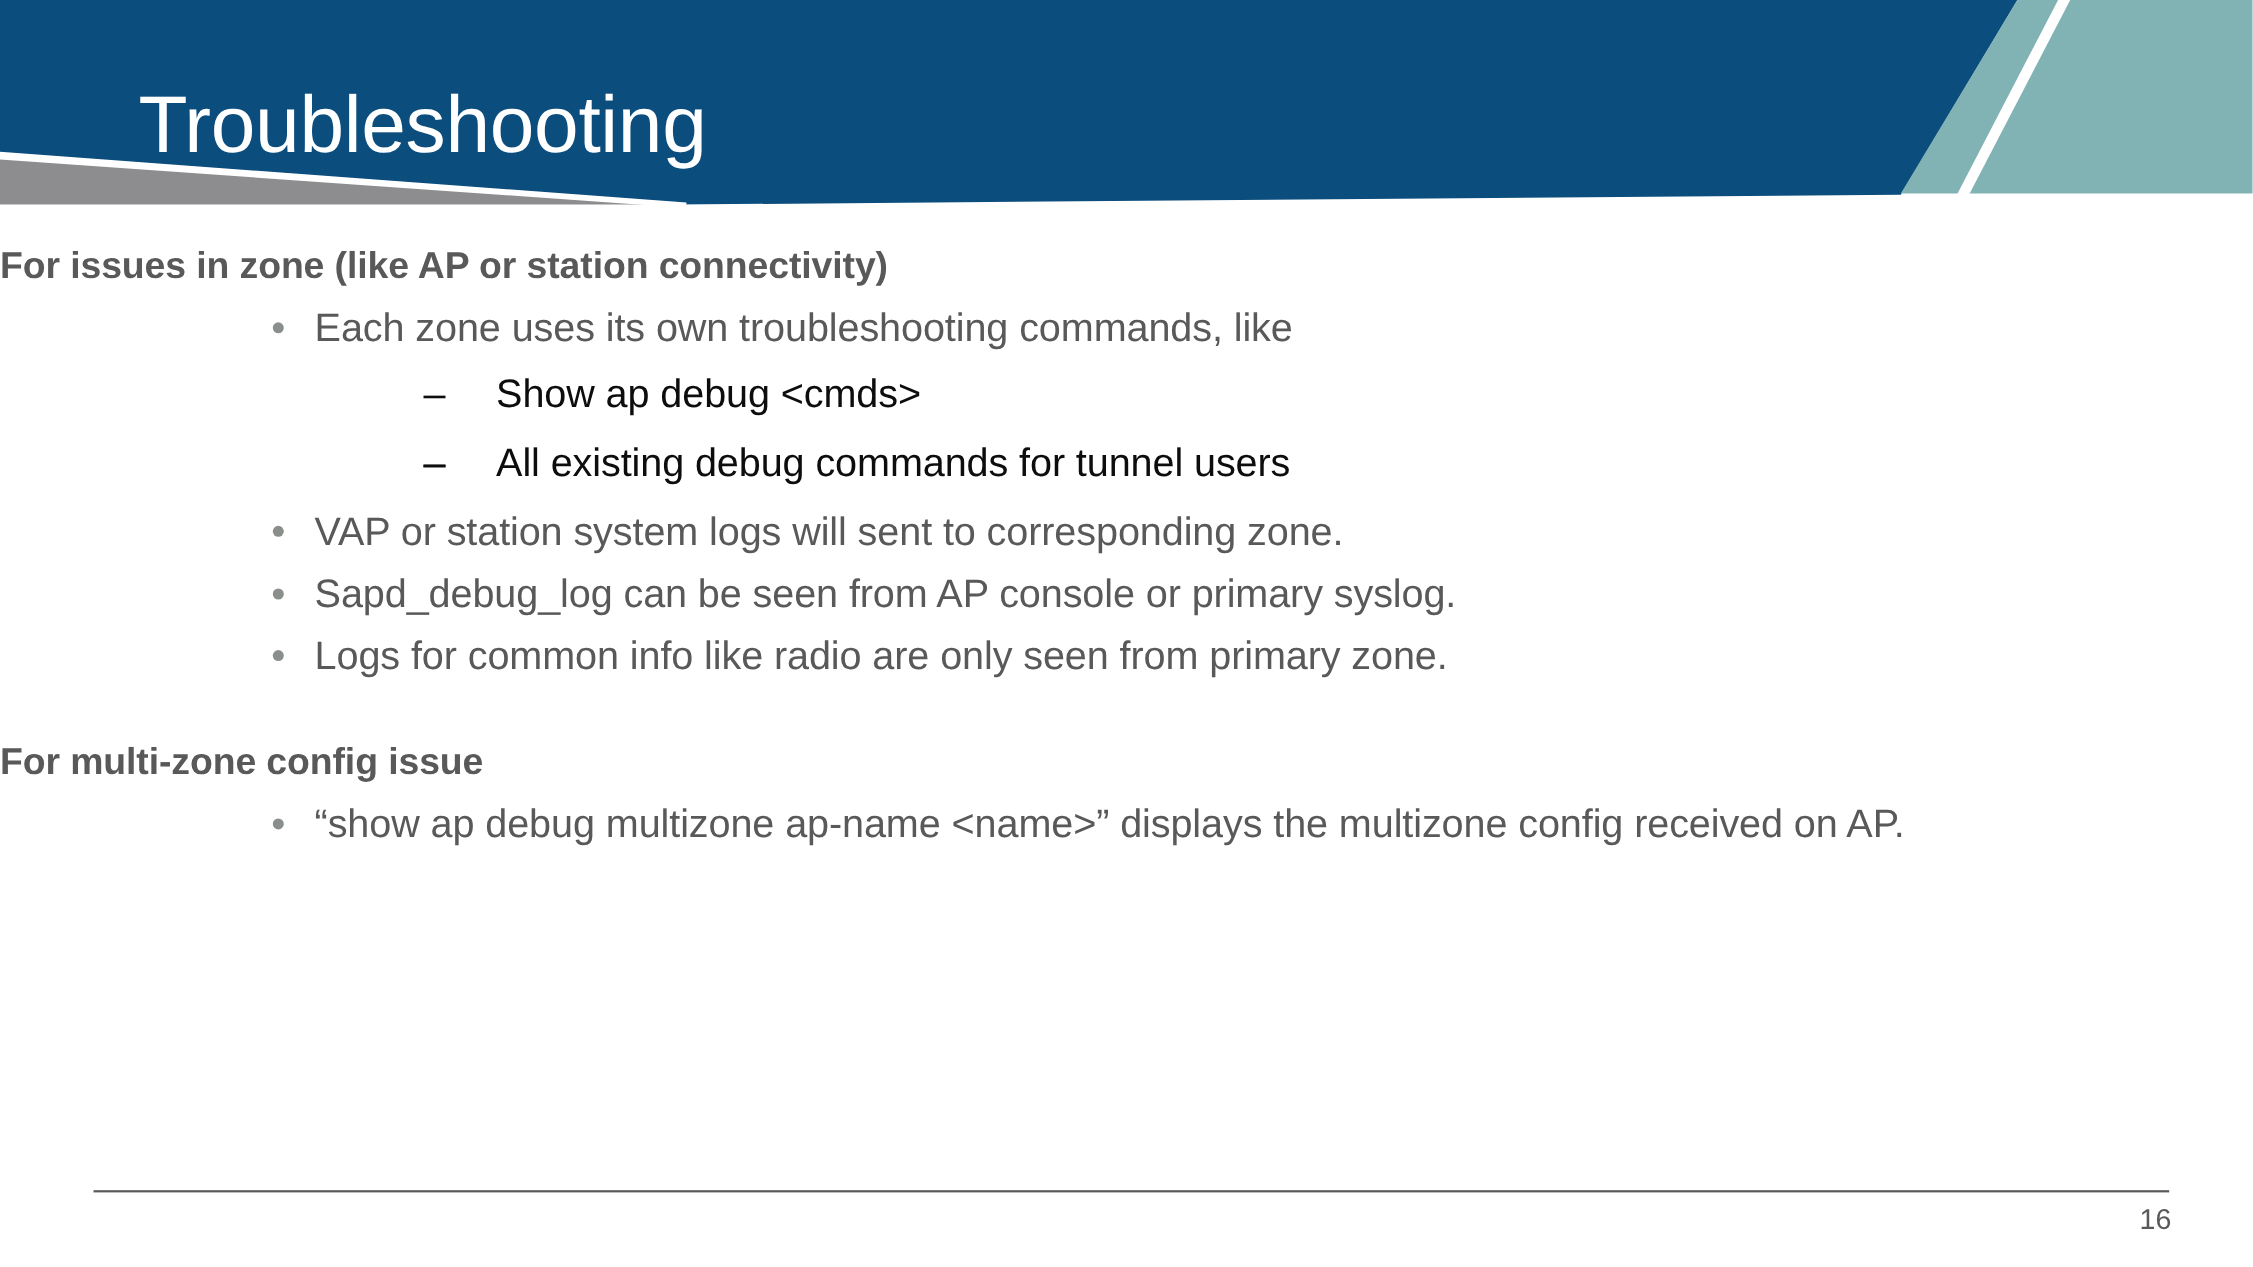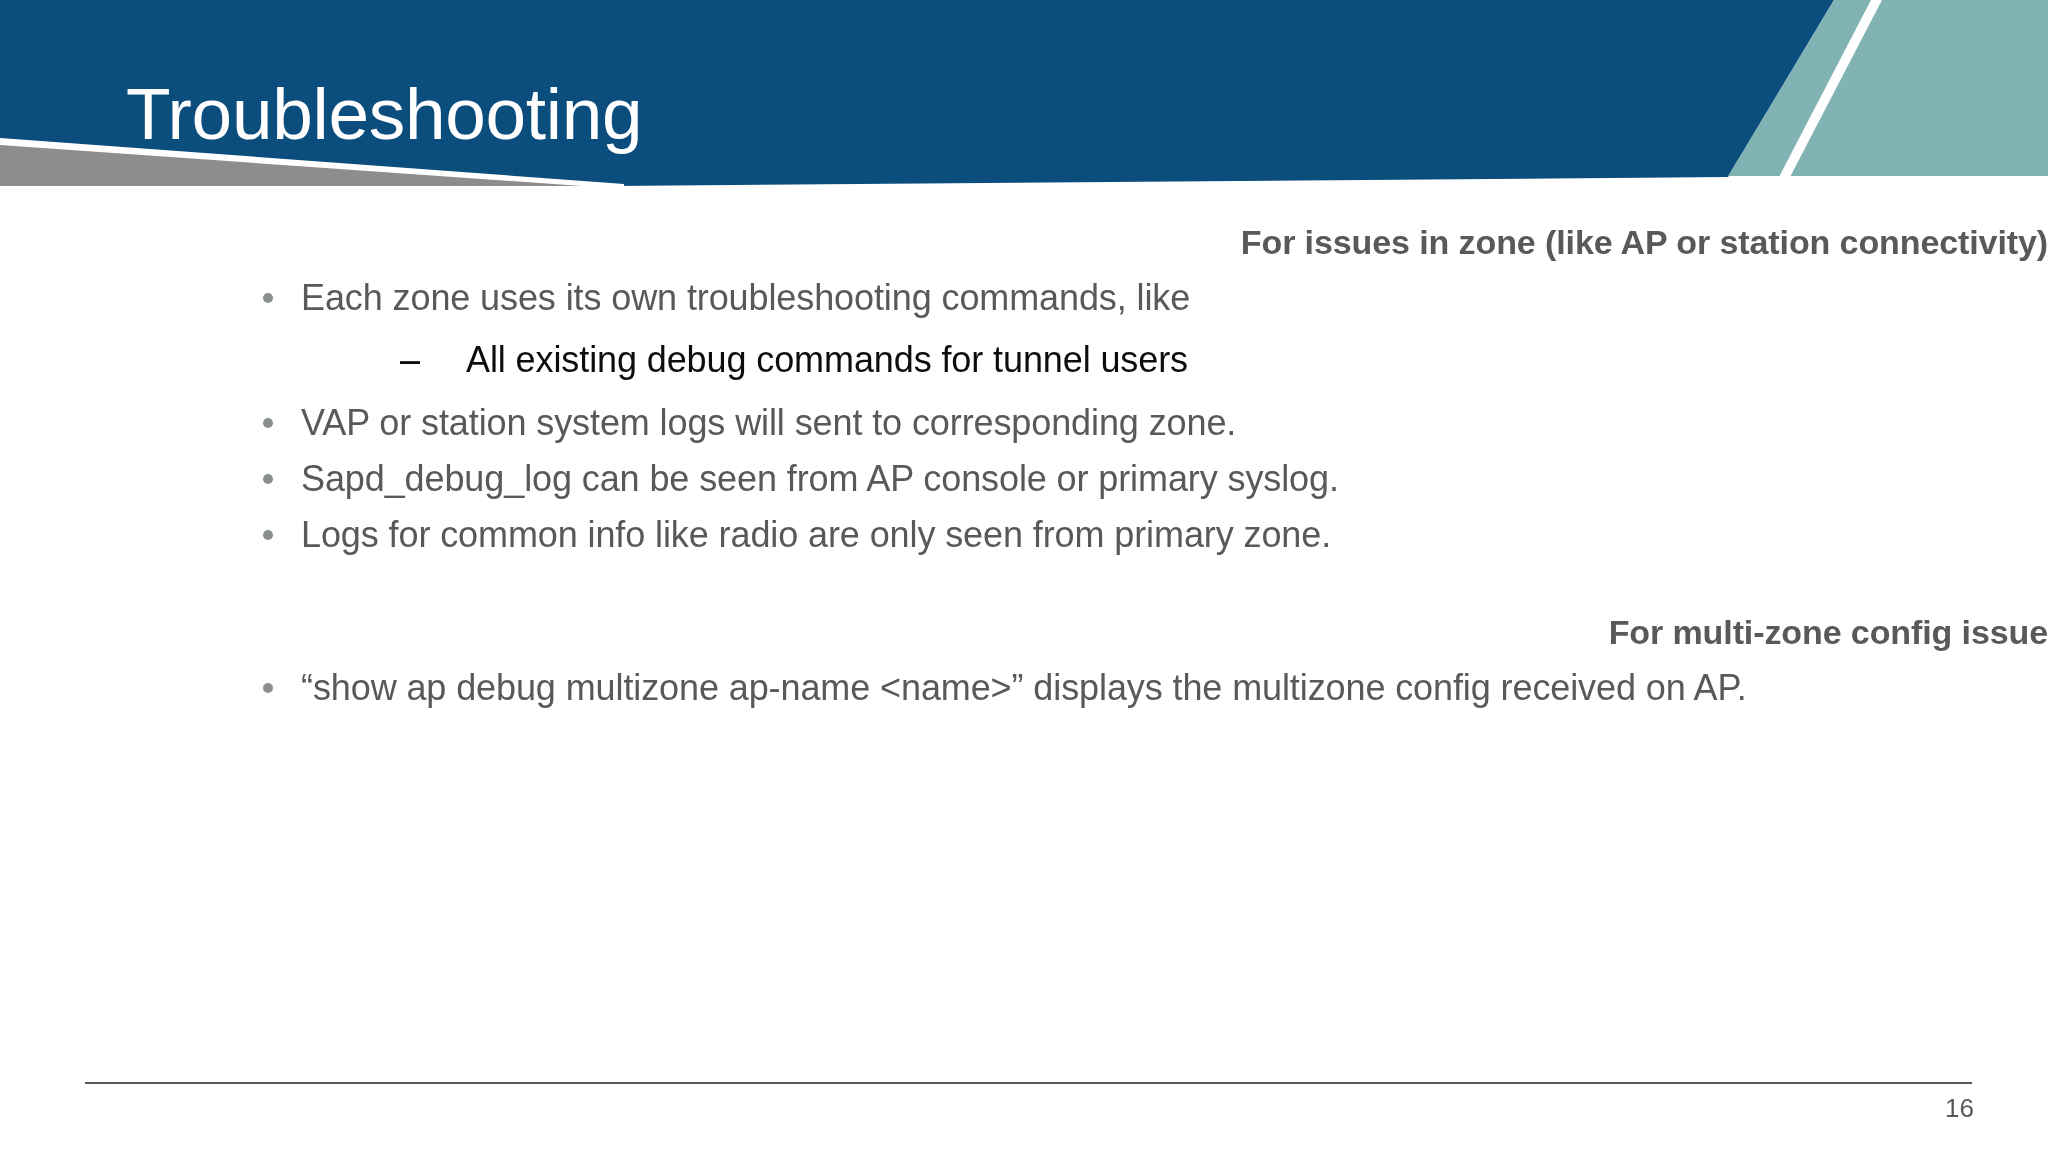--- a/index.html
+++ b/index.html
@@ -60,38 +60,36 @@
     left: 0;
     top: 222px;
     width: 2048px;
   }
 
   .section-heading {
     font-size: 34px;
     font-weight: 700;
     color: #595959;
     line-height: 1.2;
-    padding-left: 178px;
     margin: 0 0 12px 0;
     letter-spacing: -0.1px;
-    text-align: right;
   }
 
   ul.level1 {
     list-style: none;
     margin: 0;
     padding: 0;
   }
   ul.level1 > li.bullet {
     position: relative;
     font-size: 36px;
     color: #595959;
     line-height: 1.28;
     padding: 0 0 0 285px;
-    margin: 0 0 10px 16px;
+    margin: 0 0 10px 1px;
     letter-spacing: -0.1px;
   }
   ul.level1 > li.bullet > .dot {
     position: absolute;
     left: 247px;
     top: 18px;
     width: 10px;
     height: 10px;
     border-radius: 50%;
     background: #8a8f8c;
@@ -173,20 +171,21 @@
 
       <ul class="level1">
 
         <li class="bullet">
           <span class="dot"></span>
           <span>Each zone uses its own troubleshooting commands, like</span>
 
           <ul class="level2">
             <li class="dash-item">
               <span class="dash">–</span>
+              <span>Show ap debug &lt;cmds&gt;</span>
             </li>
             <li class="dash-item">
               <span class="dash">–</span>
             </li>
             <li class="dash-item">
               <span class="dash">–</span>
               <span>All existing debug commands for tunnel users</span>
             </li>
           </ul>
         </li>

